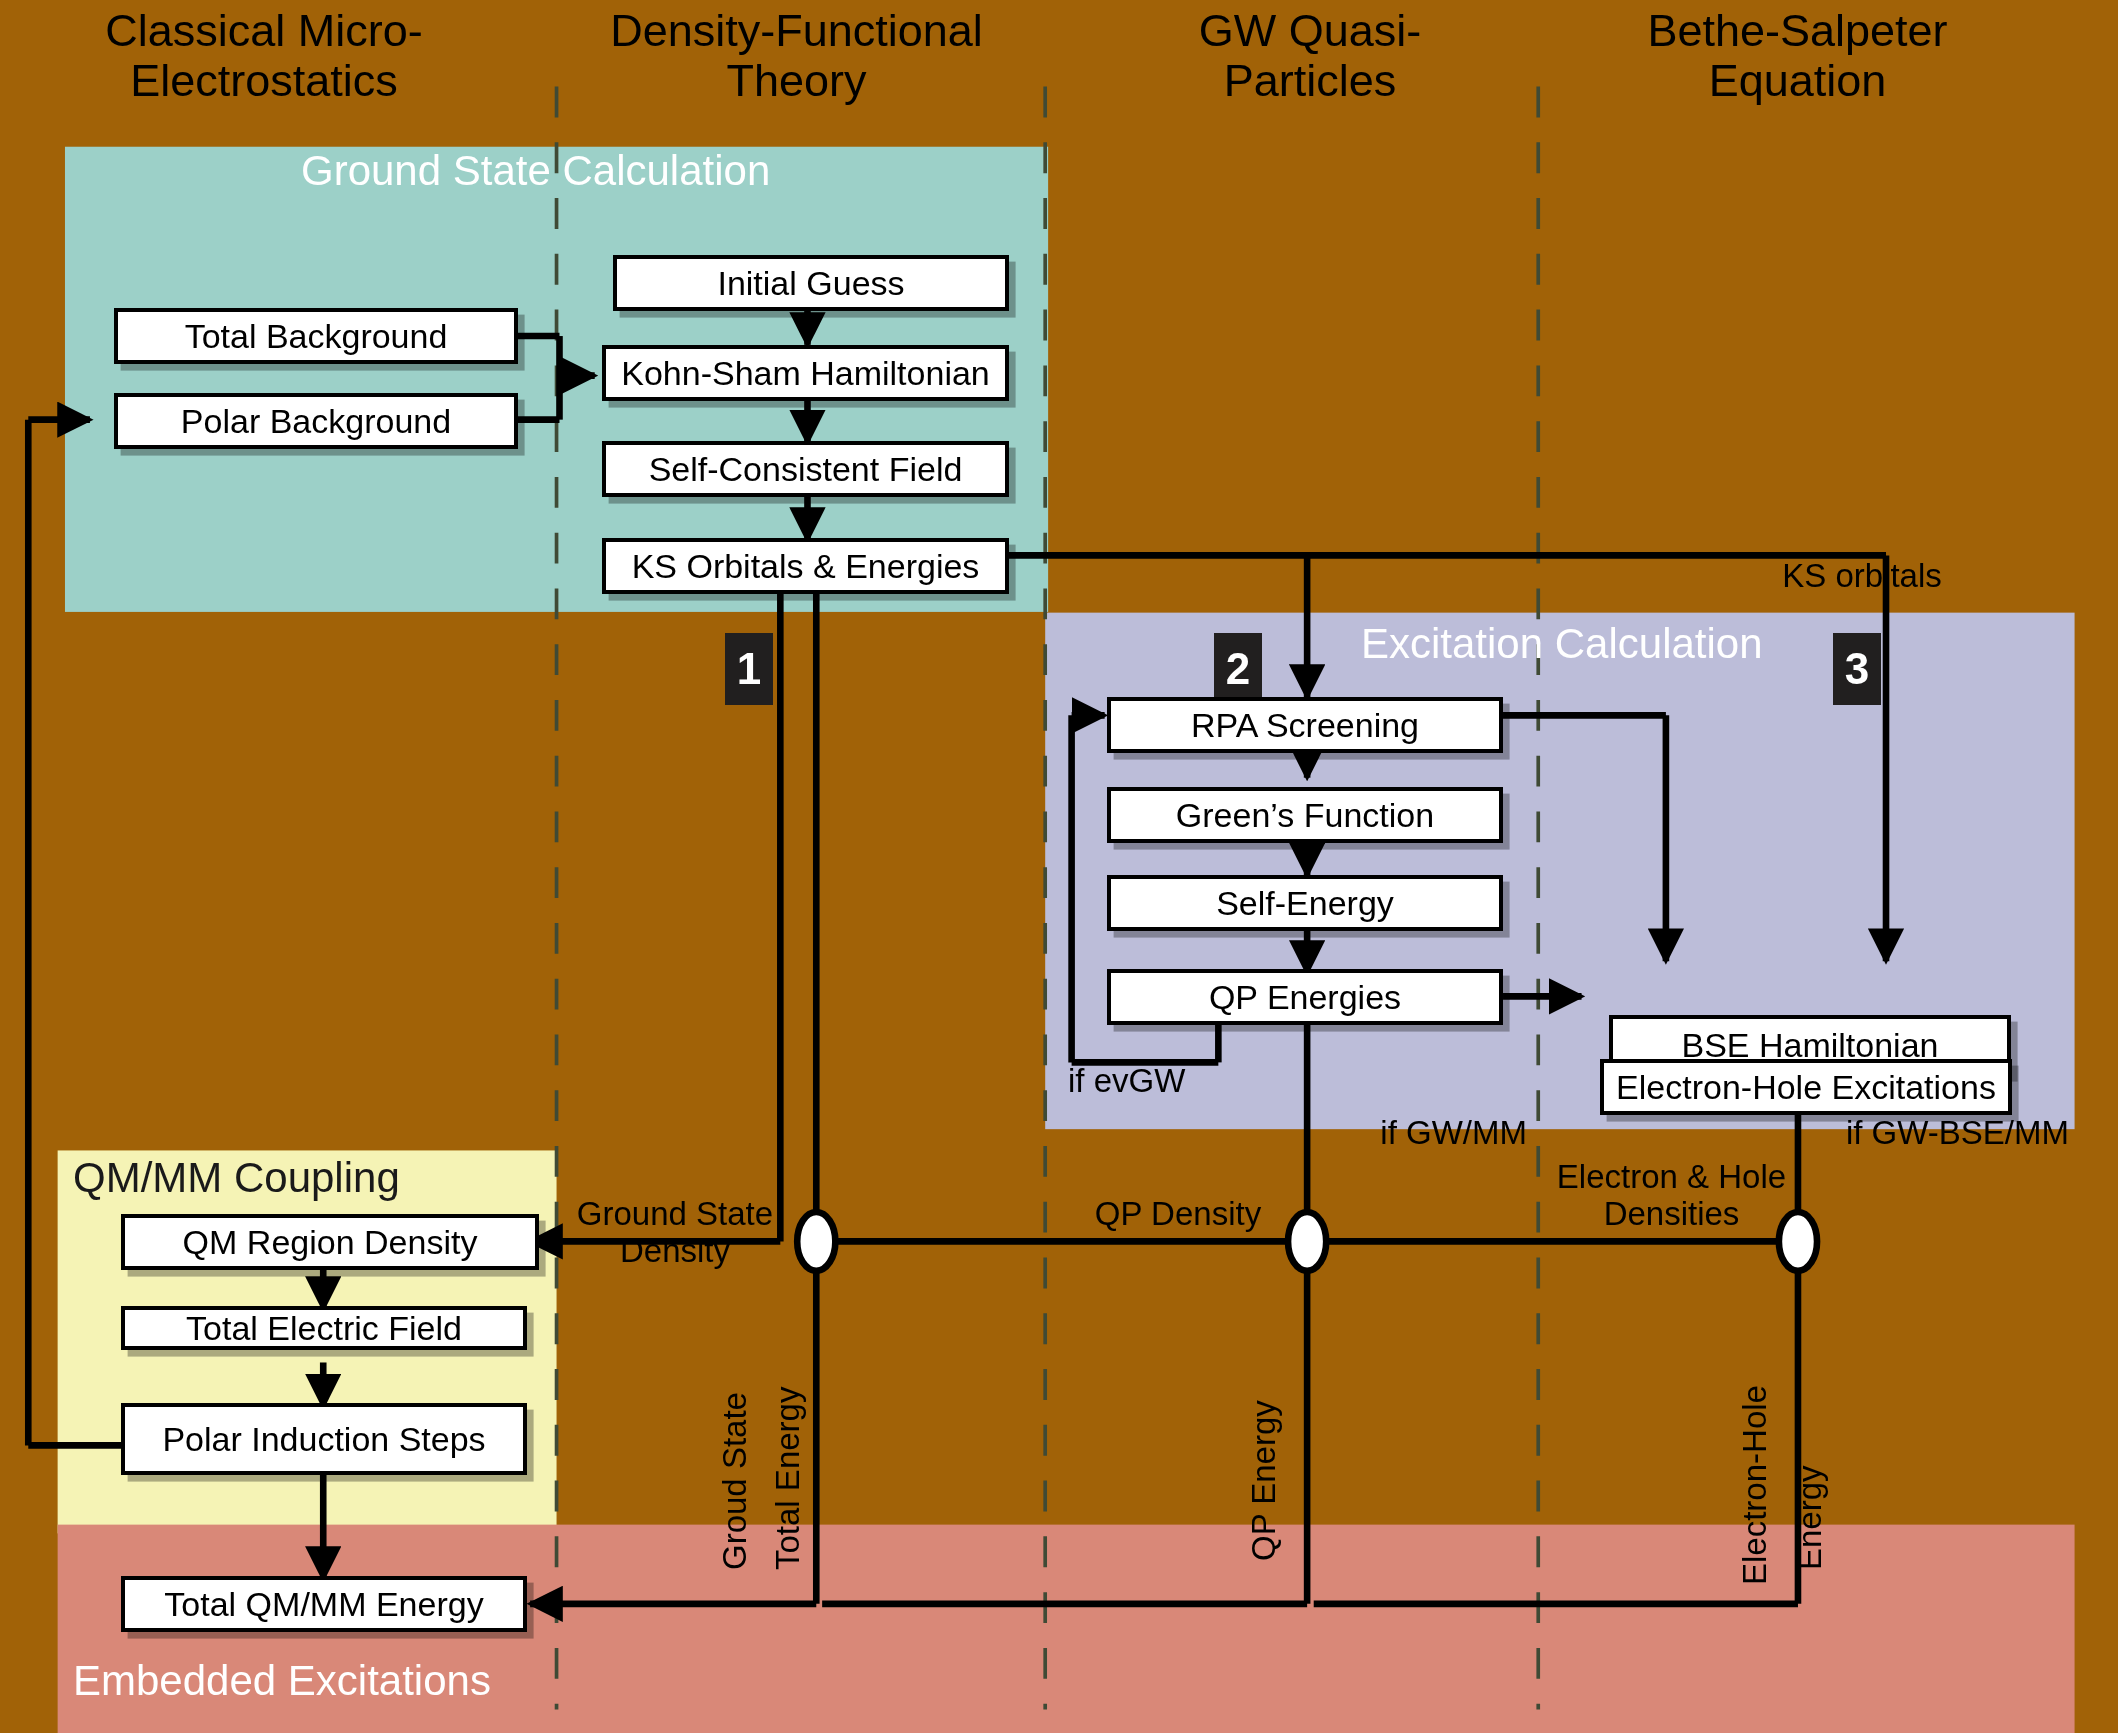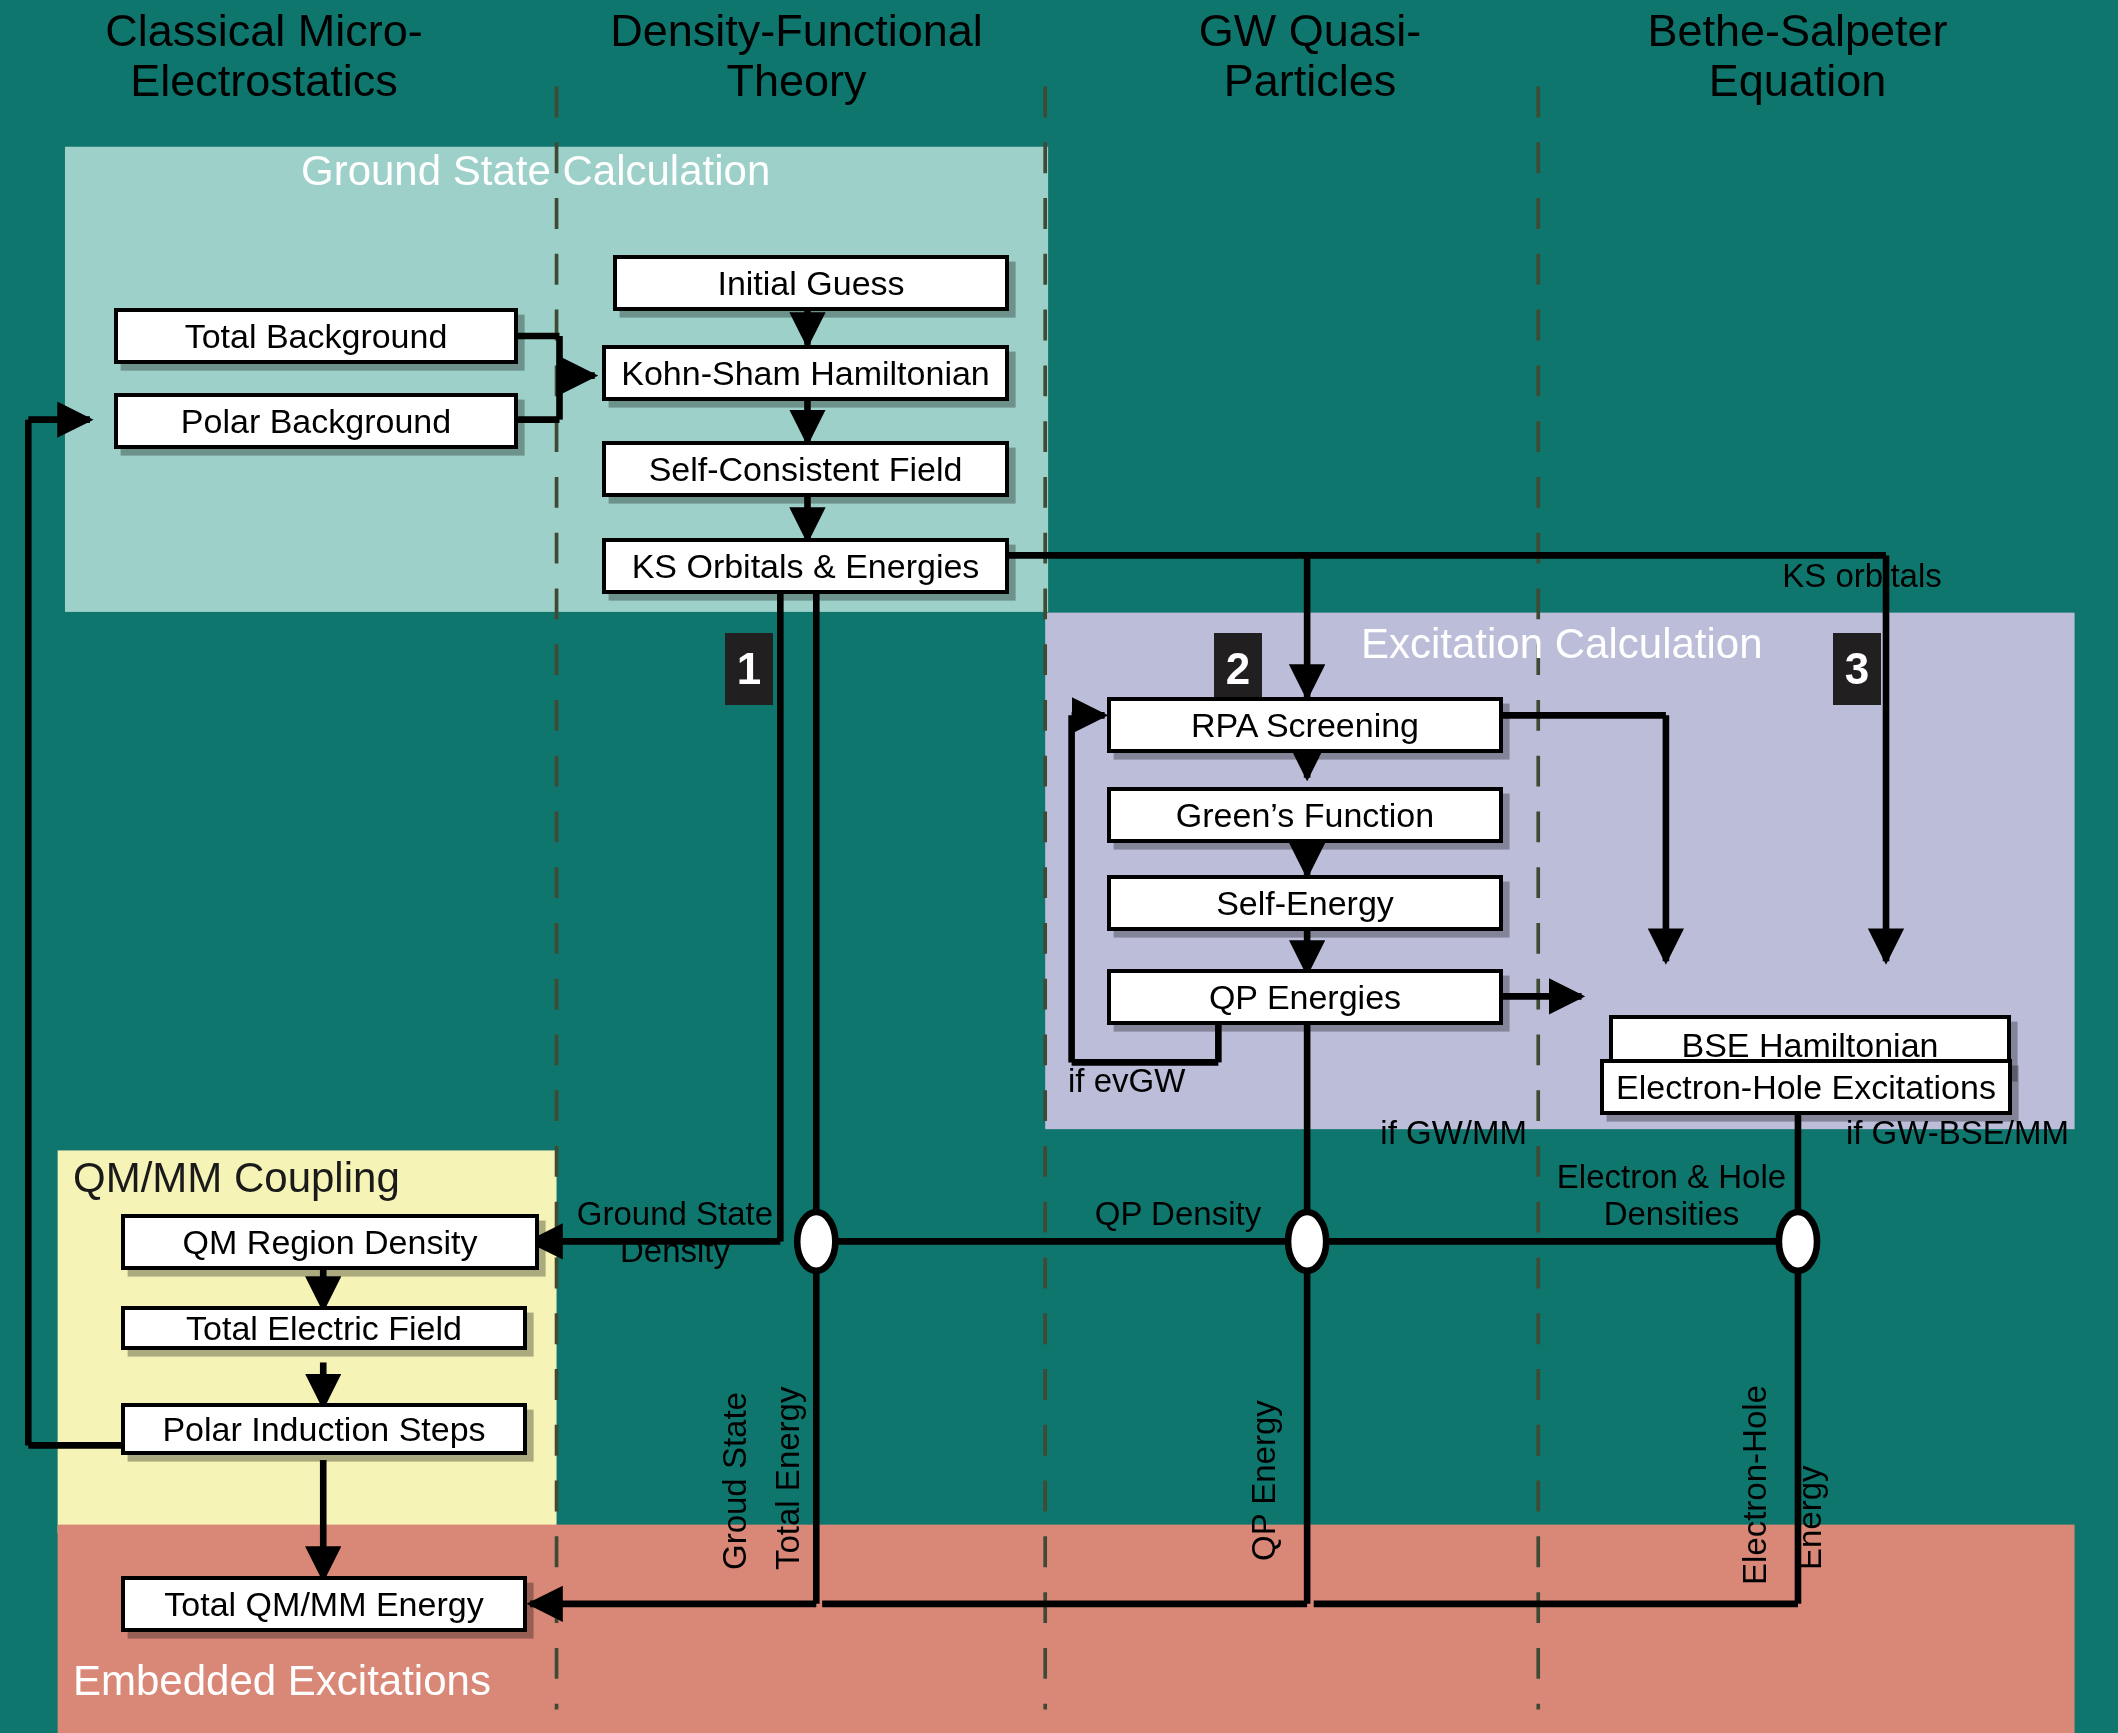--- a/index.html
+++ b/index.html
@@ -1,17 +1,17 @@
 <!DOCTYPE html>
 <html style="font-size:11.7px"><head>
 <meta charset="utf-8">
 <style>
   html,body{margin:0;padding:0;background:#ffffff;}
   body{width:2119px;height:1733px;font-family:"Liberation Sans", sans-serif;}
-  #stage{position:relative;width:2119px;height:1733px;overflow:hidden;background:#0f766e;}
+  #stage{position:relative;width:2119px;height:1733px;overflow:hidden;background:#a16207;}
   svg.layer{position:absolute;left:0;top:0;width:2119px;height:1733px;}
 
   
   .col-head{
     position:absolute;text-align:center;font-size:45px;line-height:1.12;
     color:#000;font-family:"Liberation Sans", sans-serif;
     white-space:pre-line;
   }
 
   
@@ -160,21 +160,21 @@
   <div class="node" style="left:1107px;top:697px;width:396px;height:56px;">RPA Screening</div>
   <div class="node" style="left:1107px;top:787px;width:396px;height:56px;">Green’s Function</div>
   <div class="node" style="left:1107px;top:875px;width:396px;height:56px;">Self-Energy</div>
   <div class="node" style="left:1107px;top:969px;width:396px;height:56px;">QP Energies</div>
 
   <div class="node" style="left:1609px;top:1015px;width:402px;height:60px;">BSE Hamiltonian</div>
   <div class="node" style="left:1600px;top:1059px;width:412px;height:56px;">Electron-Hole Excitations</div>
 
   <div class="node" style="left:121px;top:1214px;width:418px;height:56px;">QM Region Density</div>
   <div class="node" style="left:121px;top:1306px;width:406px;height:44px;">Total Electric Field</div>
-  <div class="node" style="left:121px;top:1403px;width:406px;height:52px;">Polar Induction Steps</div>
+  <div class="node" style="left:121px;top:1403px;width:406px;height:72px;">Polar Induction Steps</div>
 
   <div class="node" style="left:121px;top:1576px;width:406px;height:56px;">Total QM/MM Energy</div>
 
   <div class="lbl" style="left:1752px;top:558px;width:220px;">KS orbitals</div>
   <div class="lbl left" style="left:1068px;top:1063px;width:220px;">if evGW</div>
   <div class="lbl right" style="left:1277px;top:1115px;width:250px;">if GW/MM</div>
   <div class="lbl right" style="left:1739px;top:1115px;width:330px;">if GW-BSE/MM</div>
 
   <div class="lbl" style="left:543px;top:1196px;width:264px;">Ground State
 Density</div>

